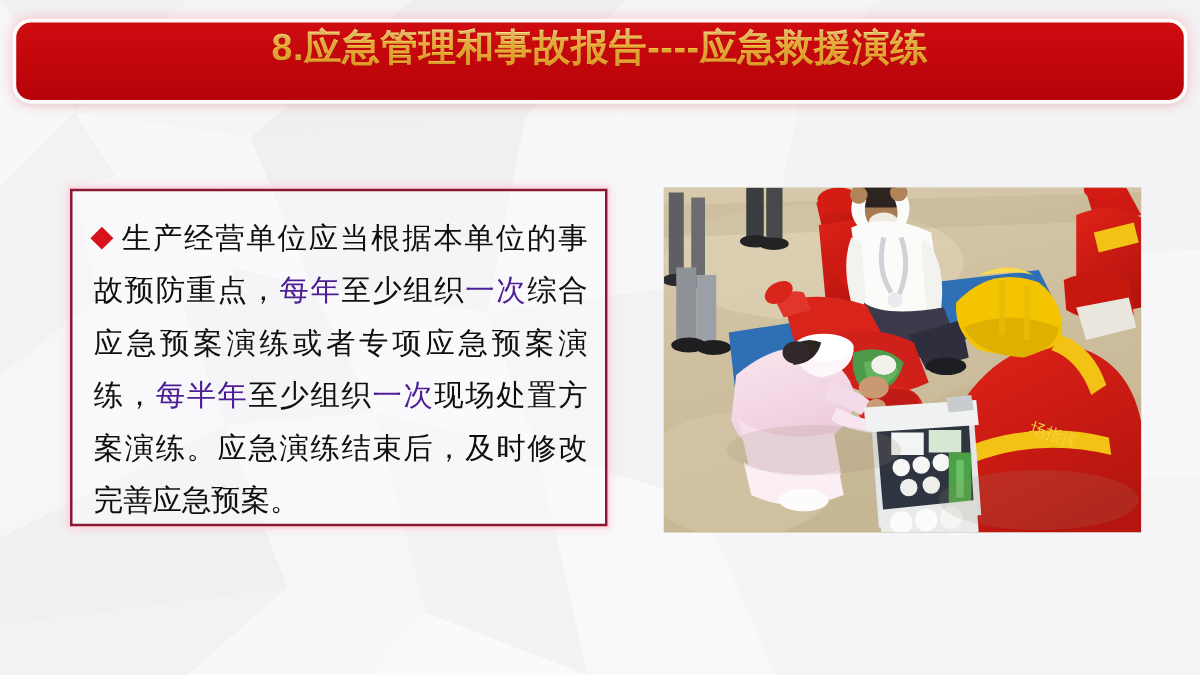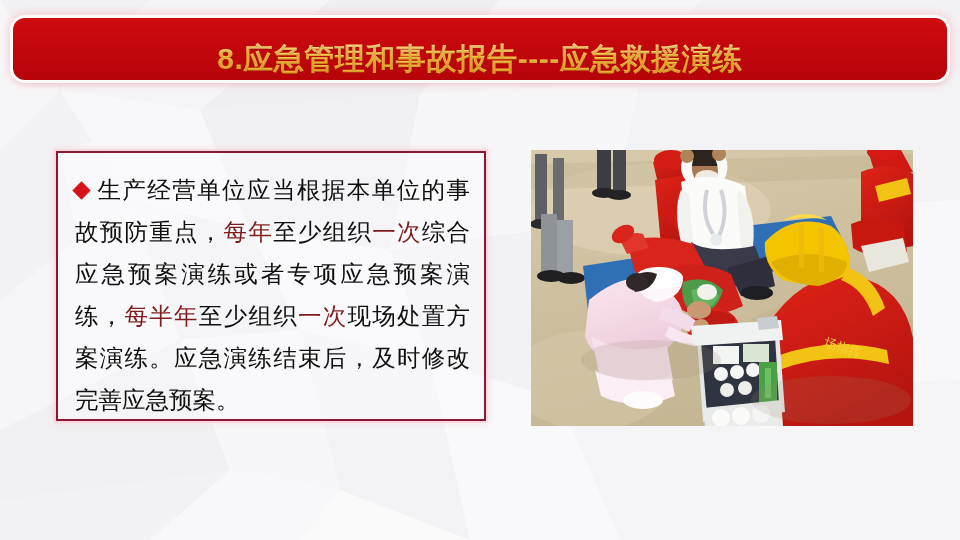--- a/index.html
+++ b/index.html
@@ -37,21 +37,21 @@
     top: 18px;
     width: 934px;
     height: 62px;
     border-radius: 12px;
     background: linear-gradient(180deg, #cf0c10 0%, #c3070c 45%, #b60409 100%);
     box-shadow: 0 0 0 3px rgba(255,255,255,0.92),
                 0 0 10px 4px rgba(255,170,170,0.55),
                 0 3px 6px rgba(0,0,0,0.13);
     z-index: 3;
     display: flex;
-    align-items: flex-end;
+    align-items: flex-start;
     justify-content: center;
   }
   #title-text {
     font-size: 30px;
     font-weight: bold;
     letter-spacing: 0.5px;
     white-space: nowrap;
     color: #ffd558;
     background: linear-gradient(180deg, #fff0b0 0%, #ffd24a 42%, #f0b32c 100%);
     -webkit-background-clip: text;
@@ -89,21 +89,21 @@
   #bullet-diamond {
     display: inline-block;
     width: 13px;
     height: 13px;
     background: #d7121a;
     transform: rotate(45deg);
     margin: 0 8px 3px 0;
     vertical-align: middle;
   }
   .hl {
-    color: #7f1d1d;
+    color: #4c1d95;
   }
 
   
   #photo-frame {
     position: absolute;
     left: 531px;
     top: 150px;
     width: 382px;
     height: 276px;
     overflow: hidden;

